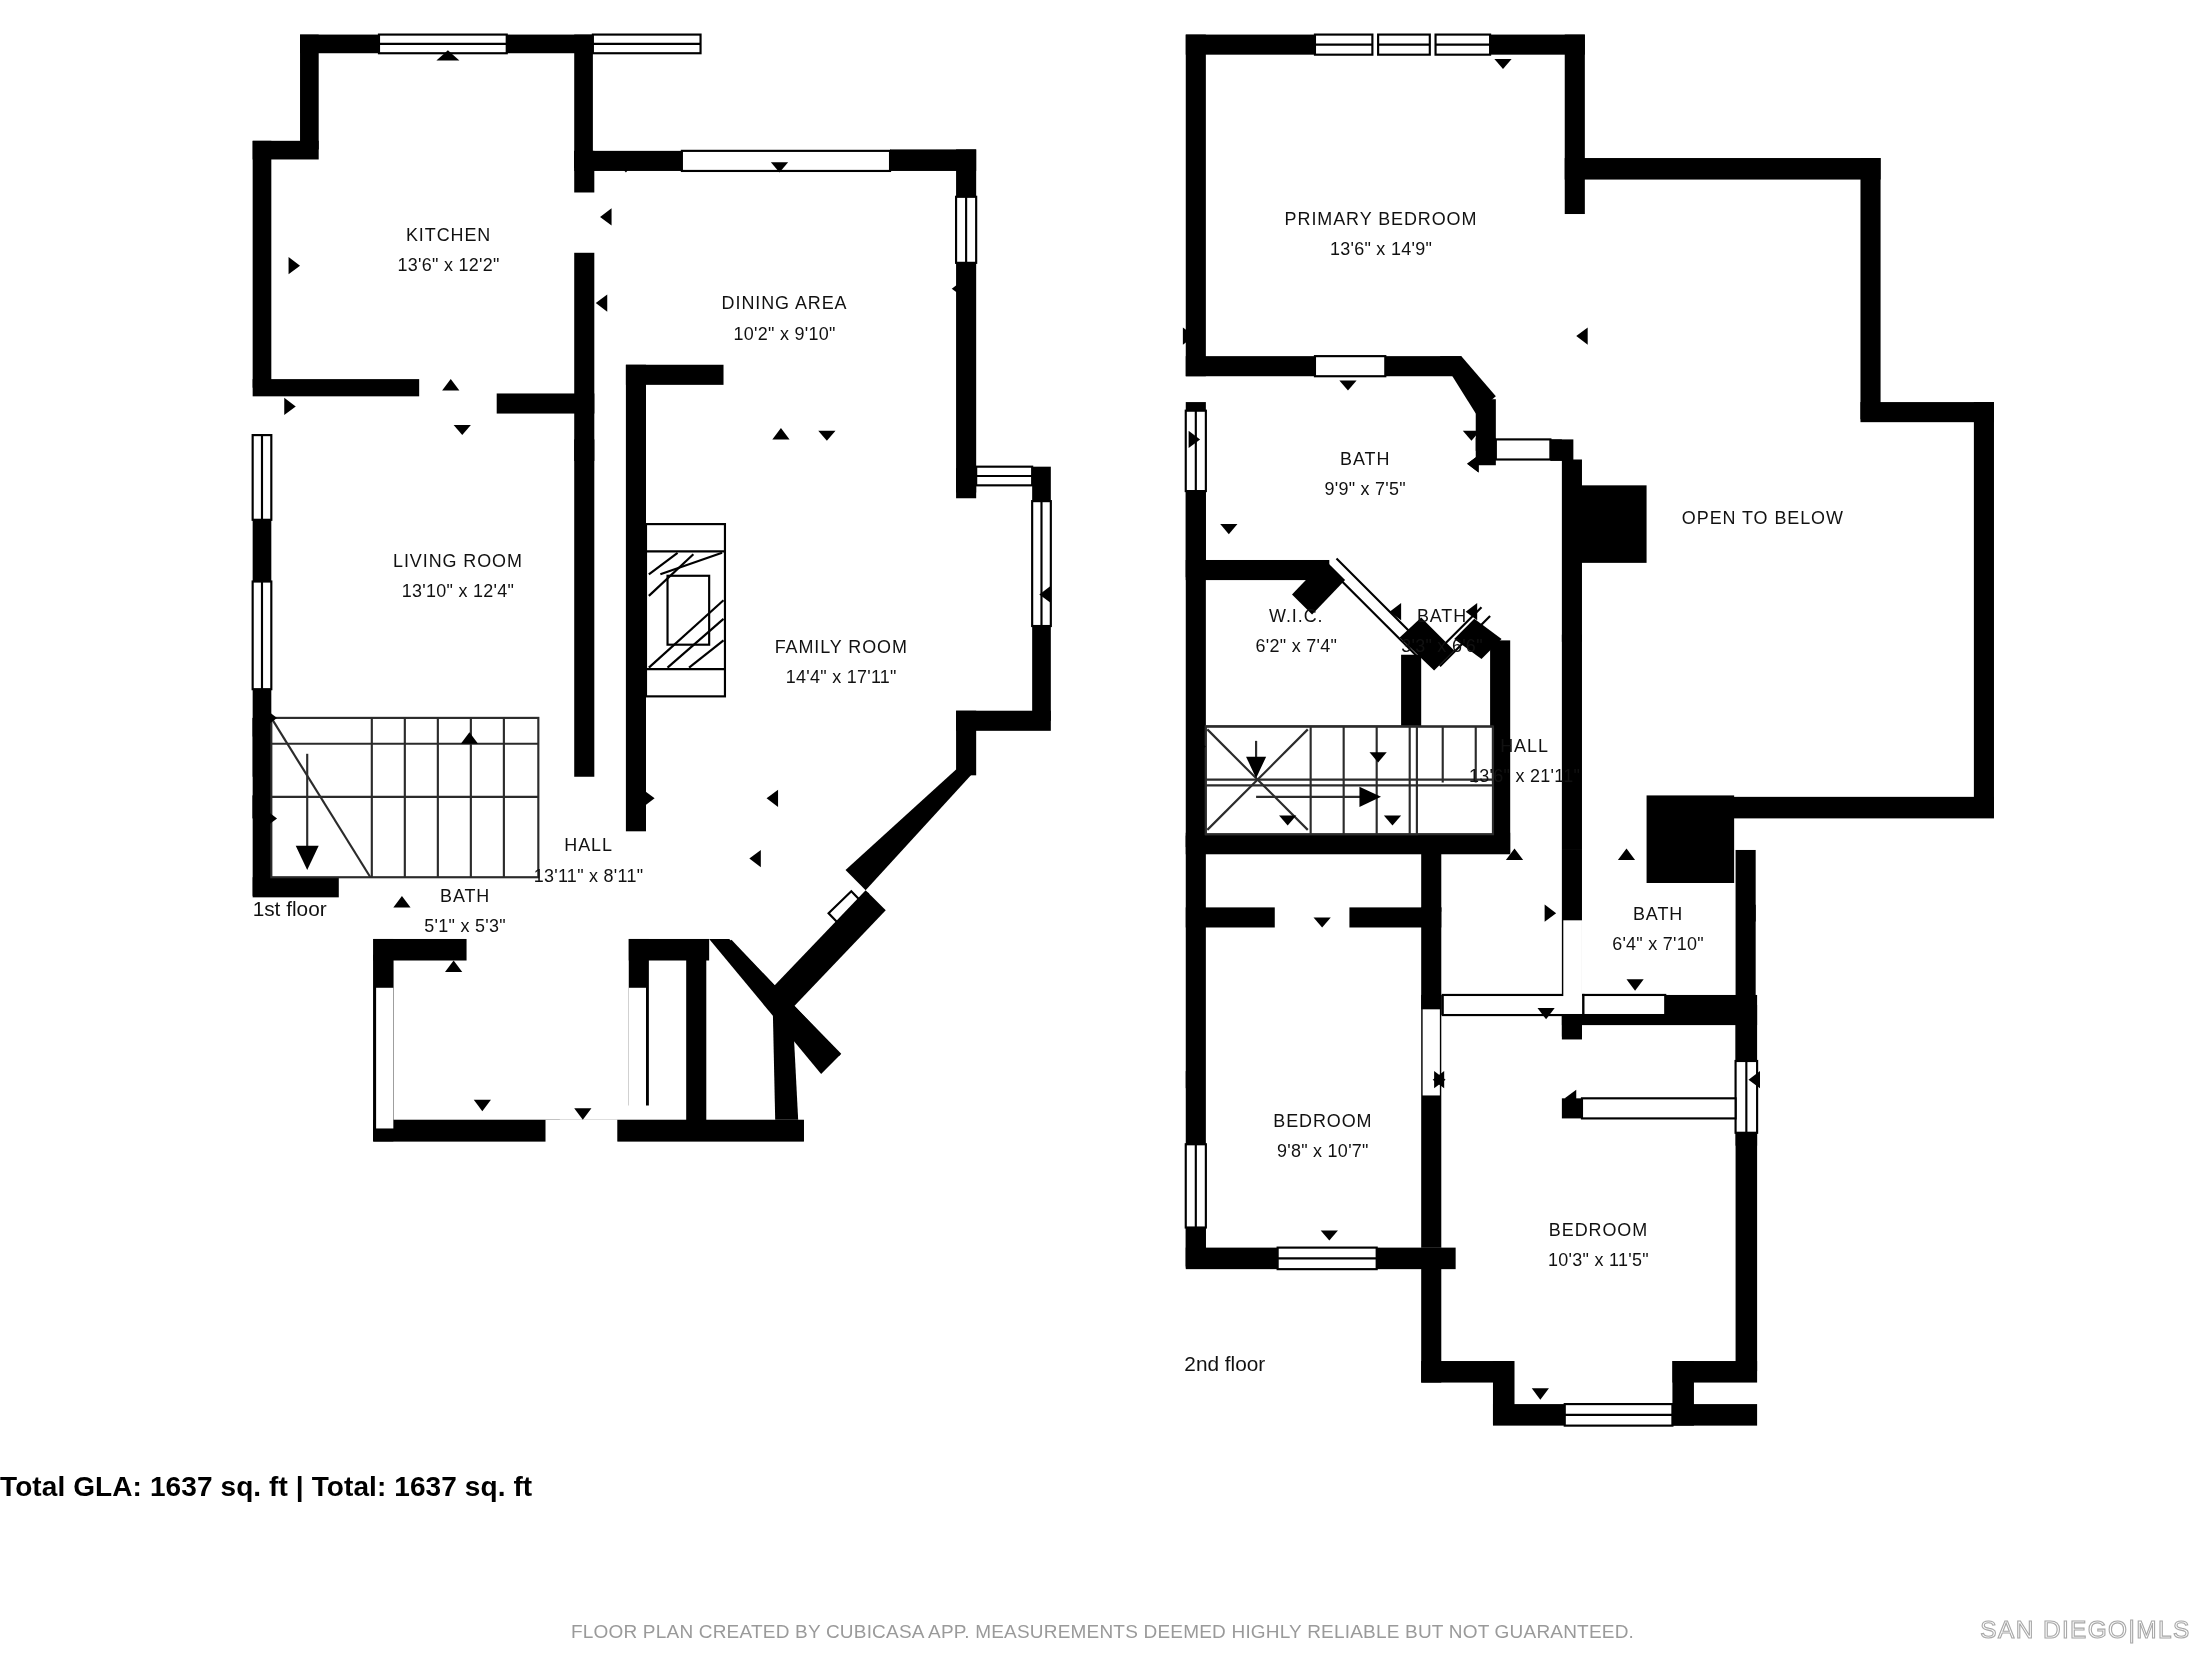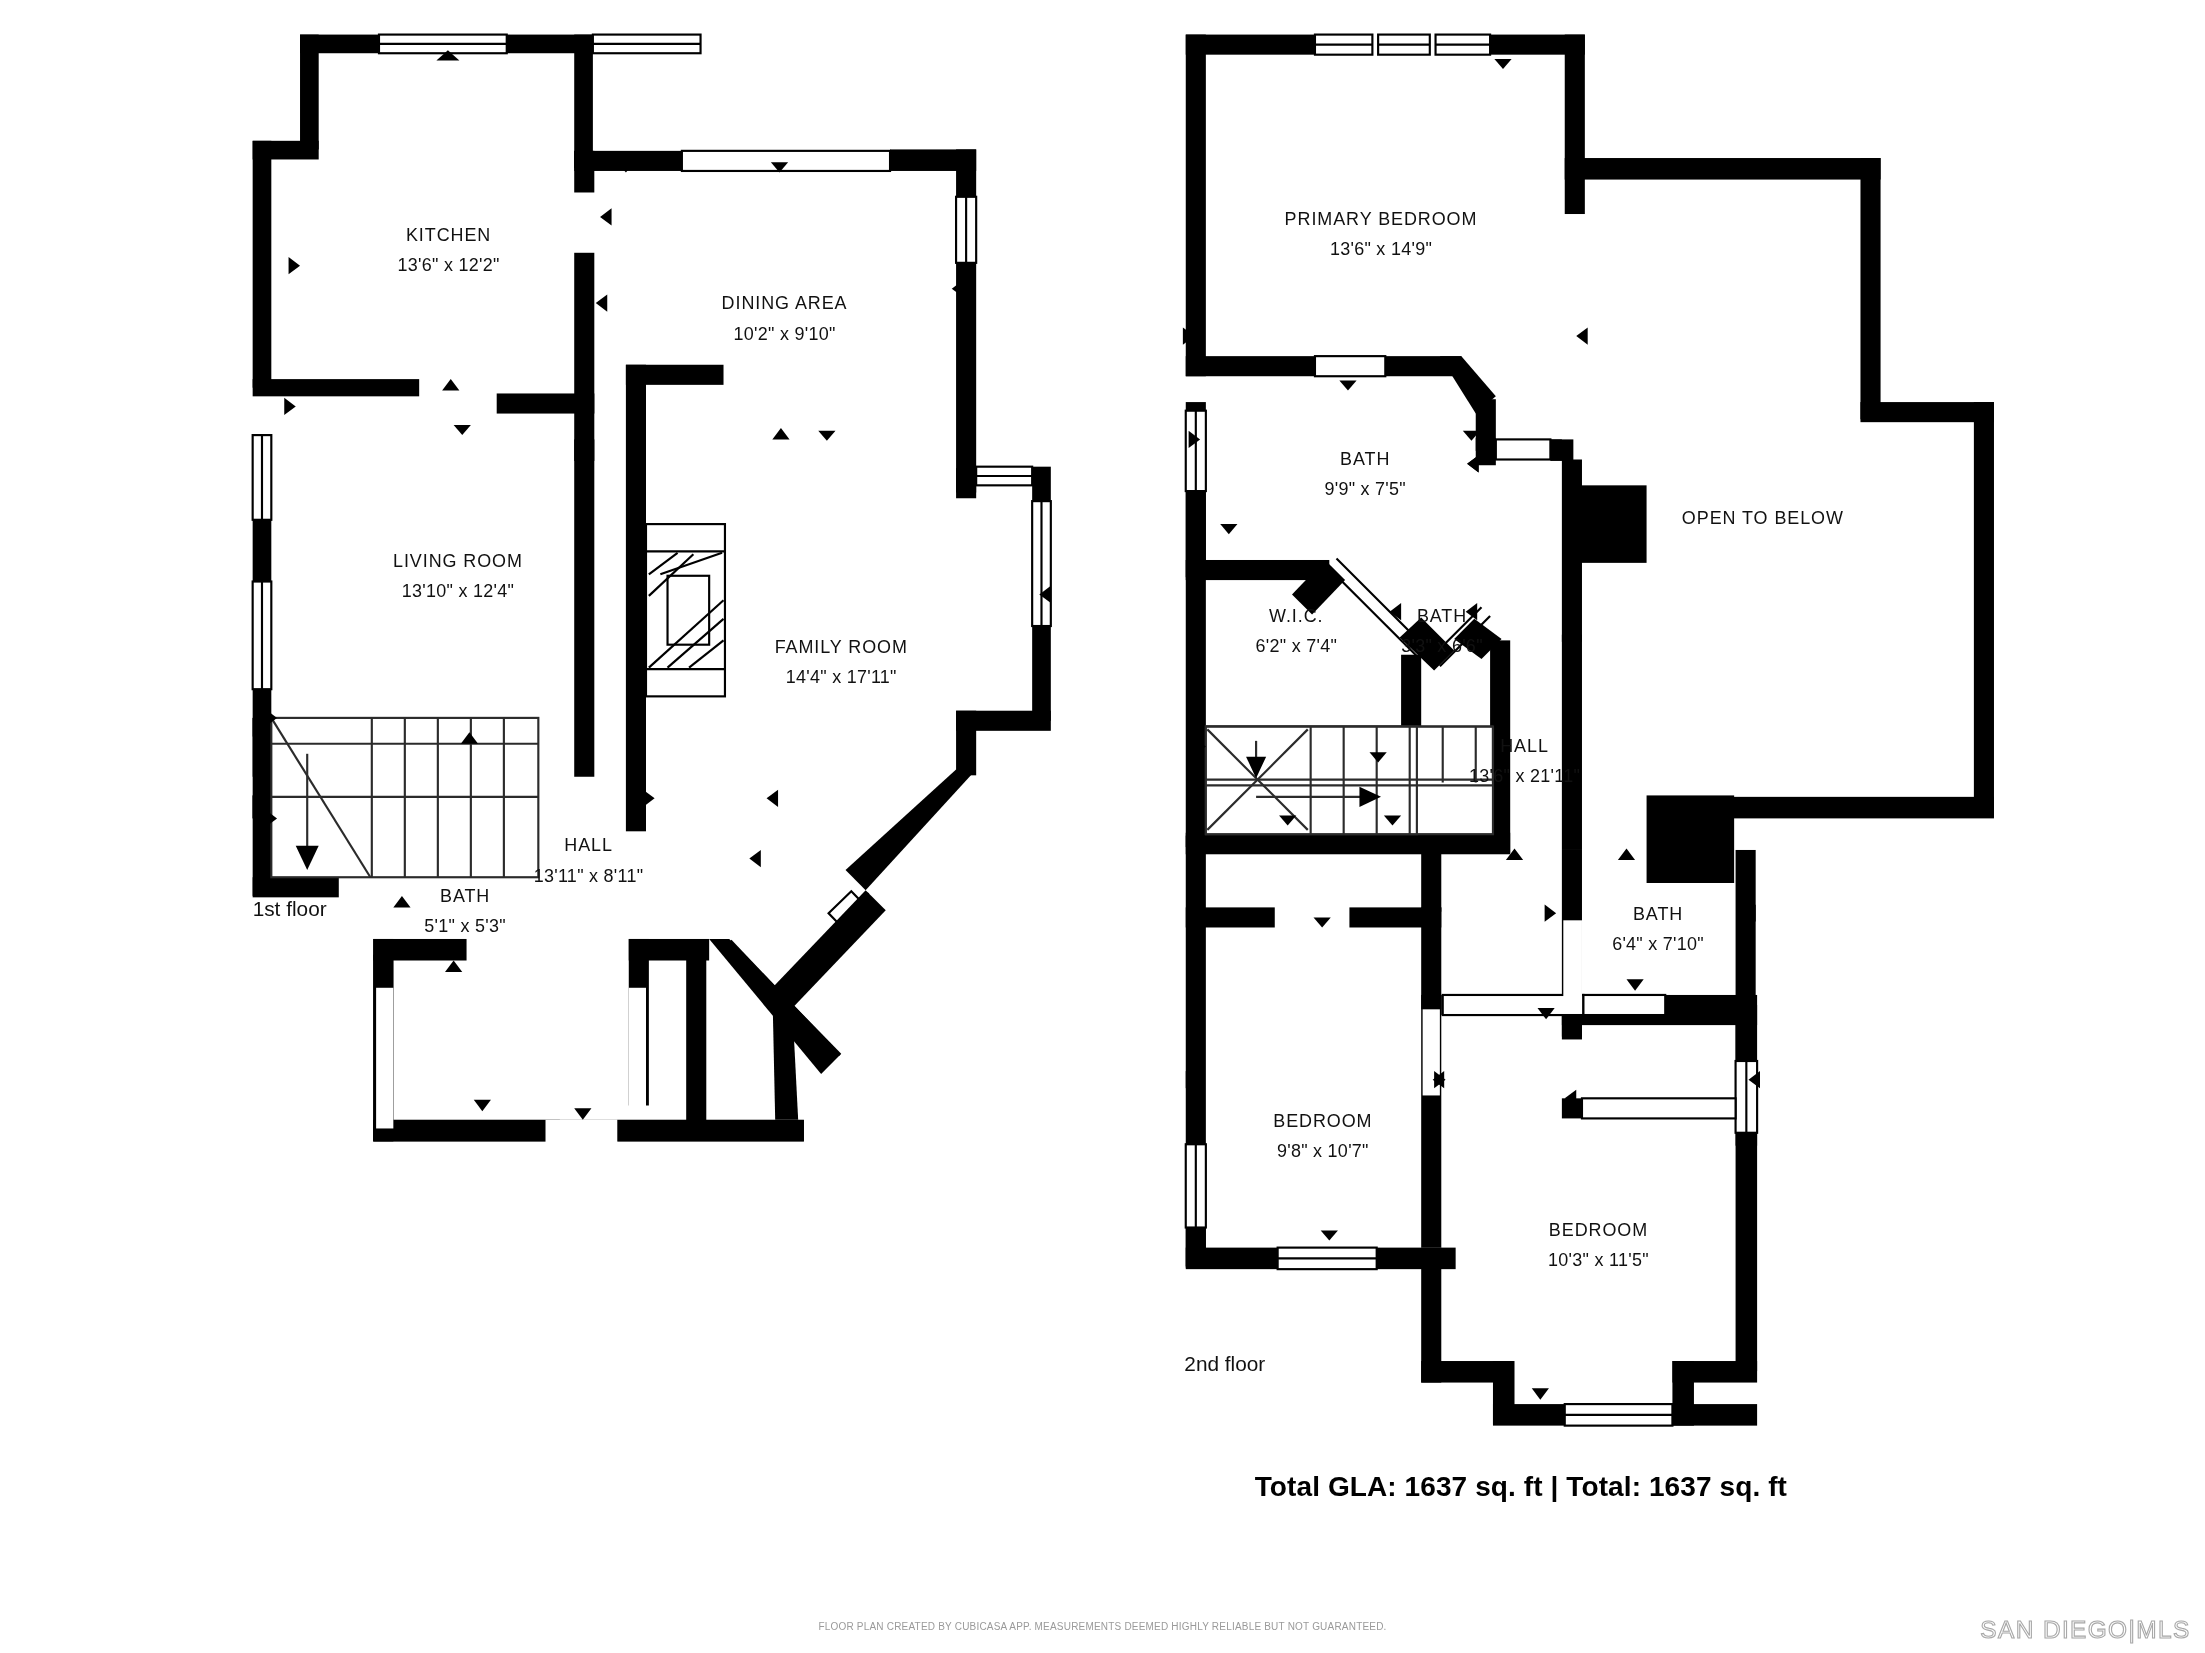--- a/index.html
+++ b/index.html
@@ -16,33 +16,33 @@
   .floor-tag{font-size:29px;fill:#111;text-anchor:start;font-family:"Liberation Sans","DejaVu Sans",sans-serif;}
   .wall{fill:#000;}
   .win{fill:#ffffff;stroke:#000;stroke-width:3;}
   .winline{stroke:#000;stroke-width:3;fill:none;}
   .door{fill:none;stroke:#000;stroke-width:3;}
   .stair{fill:none;stroke:#2b2b2b;stroke-width:3;}
   .stairbox{fill:#ffffff;stroke:#2b2b2b;stroke-width:3;}
   .fp{fill:none;stroke:#000;stroke-width:3;}
   .arrow{fill:#000;}
   .summary-wrap{
-    position:absolute;left:0;top:1470px;width:1787px;text-align:right;
+    position:absolute;left:0;top:1470px;width:1787px;text-align:left;
   }
   .sum-total{
     font-size:28px;font-weight:bold;letter-spacing:0.1px;line-height:1.18;
     font-family:"Liberation Sans","DejaVu Sans",sans-serif;color:#000;
   }
   .sum-line{
     font-size:25px;letter-spacing:0.1px;line-height:1.22;
     font-family:"Liberation Sans","DejaVu Sans",sans-serif;color:#000;
   }
   .disclaimer{
     position:absolute;left:0;top:1621px;width:2205px;text-align:center;
-    font-size:10px;letter-spacing:0.2px;color:#9a9a9a;
+    font-size:19px;letter-spacing:0.2px;color:#9a9a9a;
     font-family:"Liberation Sans","DejaVu Sans",sans-serif;
   }
   .mls-logo{
     position:absolute;right:14.4px;bottom:10px;
     font-size:24.4px;letter-spacing:1.4px;color:#ffffff;
     -webkit-text-stroke:1.1px #a8a8a8;
     font-family:"Liberation Sans","DejaVu Sans",sans-serif;
     white-space:nowrap;
   }
   .mls-logo .bar{ -webkit-text-stroke:1.1px #a8a8a8; }

